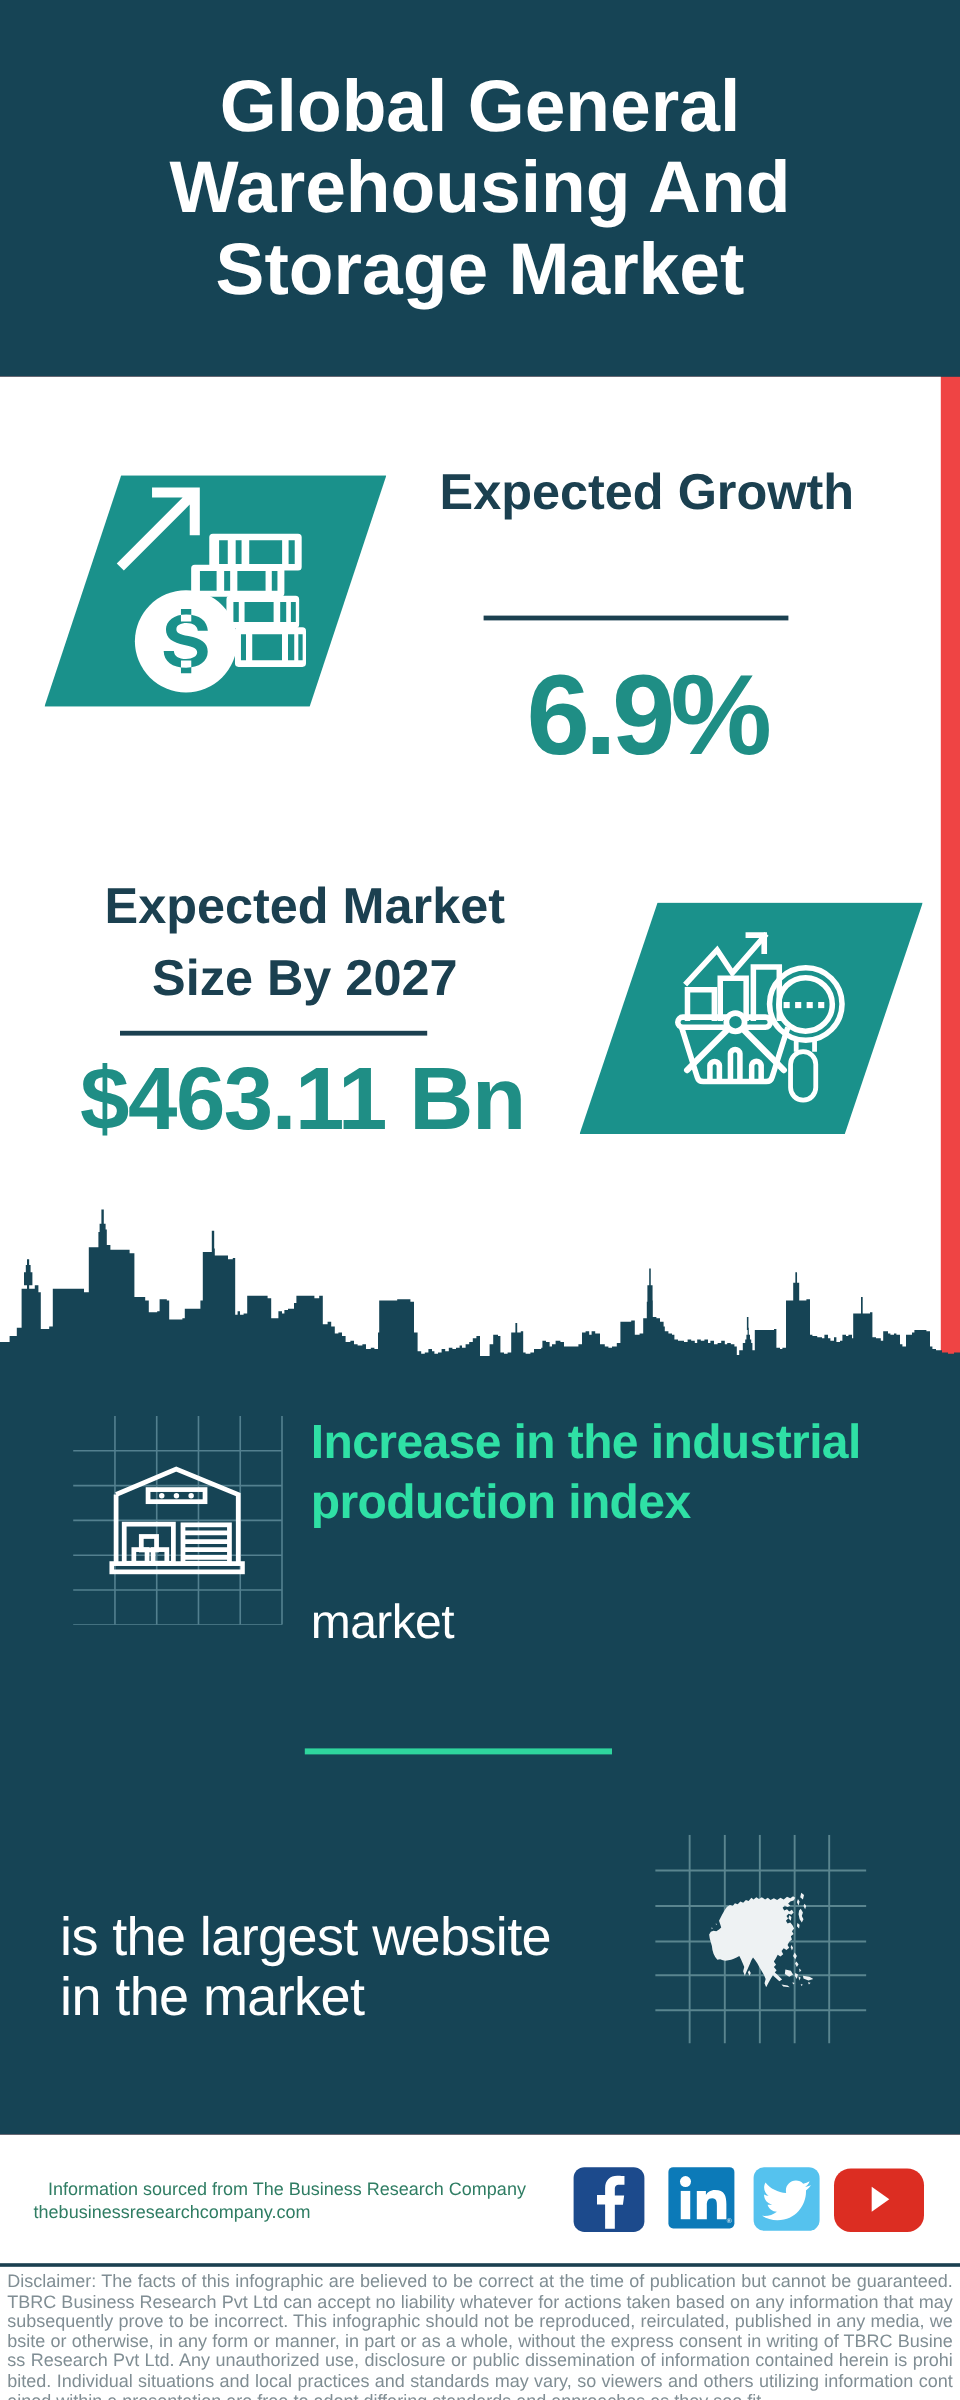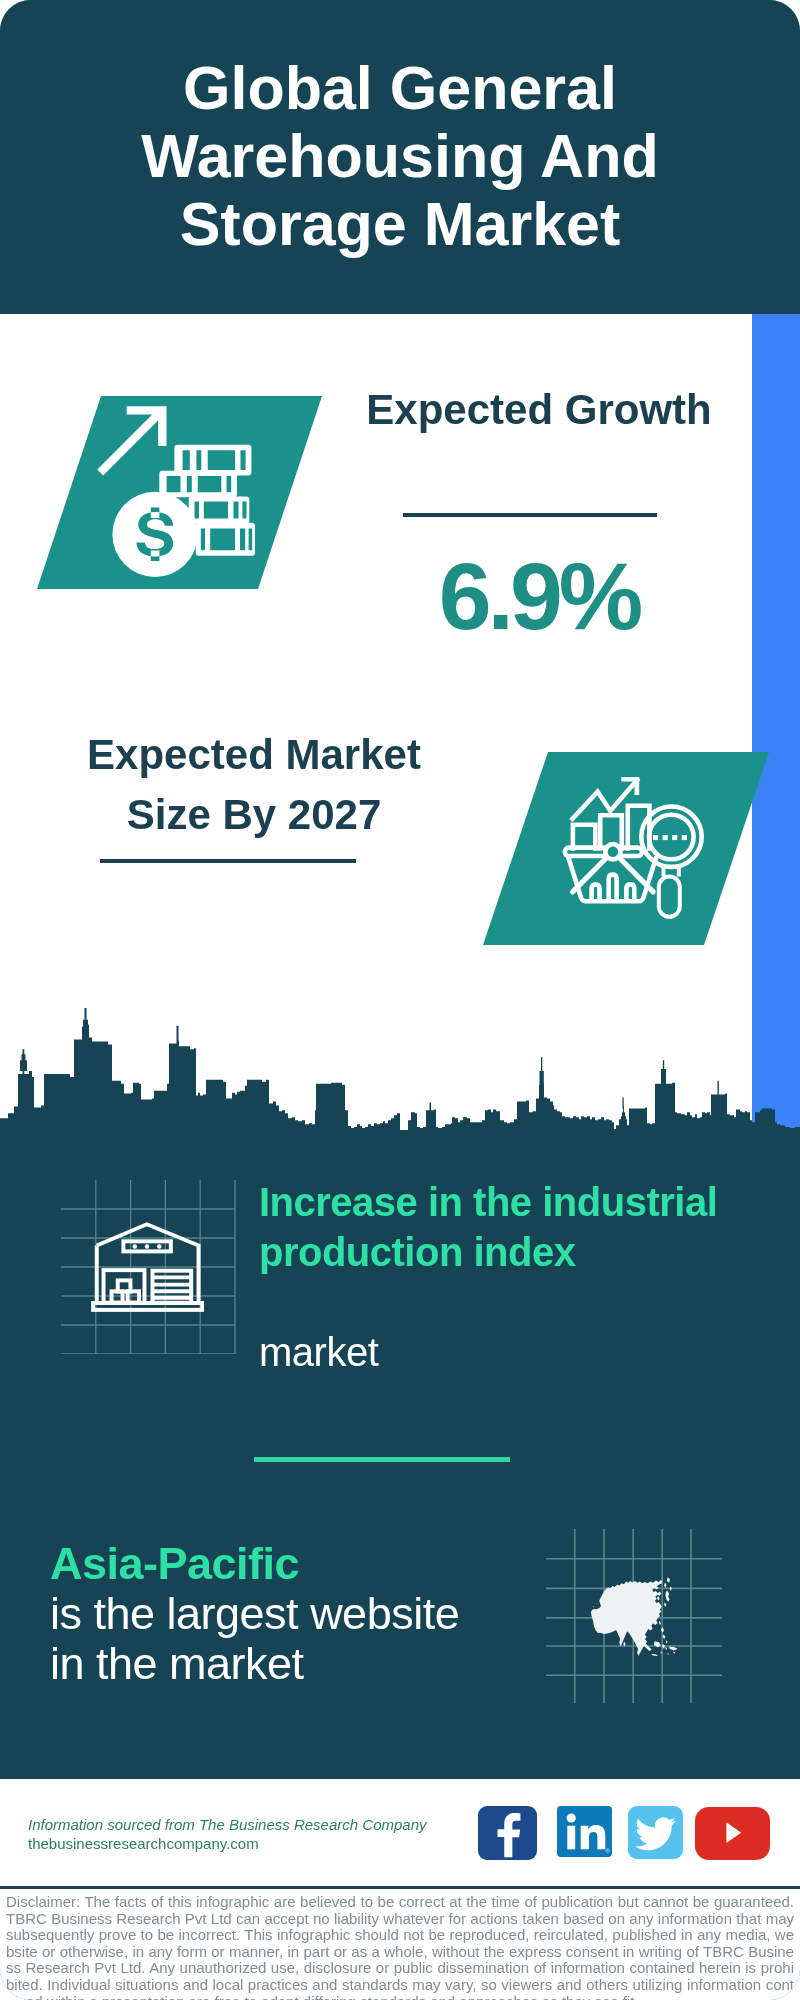--- a/index.html
+++ b/index.html
@@ -1,27 +1,27 @@
 <!DOCTYPE html>
 <html><head>
 <meta charset="utf-8">
 <title>Infographic</title>
 <style>
   html,body{margin:0;padding:0;}
   body{width:800px;height:2000px;background:#ffffff;
        font-family:"Liberation Sans",sans-serif;overflow:hidden;}
-  .page{position:relative;width:800px;height:2000px;overflow:hidden;background:#3b82f6;border-radius:31px;}
+  .page{position:relative;width:800px;height:2000px;overflow:hidden;background:#ef4444;}
 
   
   .header{position:absolute;left:0;top:0;width:800px;height:314px;background:#164455;}
   .header-title{position:absolute;left:40px;top:54px;width:720px;text-align:center;
       color:#ffffff;font-size:61px;font-weight:bold;line-height:68px;}
 
   
-  .white-sec{position:absolute;left:0;top:314px;width:752px;height:816px;background:#fff;}
+  .white-sec{position:absolute;left:0;top:314px;width:752px;height:816px;background:#fff;padding-left:32px;}
 
   .plg{position:absolute;background:#1a918b;}
 
   .stat-head{position:absolute;color:#1b4050;font-size:42px;font-weight:bold;
       line-height:60px;text-align:center;}
   .stat-rule{position:absolute;height:4px;background:#1b4050;}
   .stat-val{position:absolute;color:#1f8e85;font-weight:bold;text-align:center;line-height:1;}
 
   
   .plg1{left:37px;top:82px;width:221px;height:193px;
@@ -57,21 +57,21 @@
   .dt2{left:50px;top:409px;width:492px;font-size:45px;line-height:50px;}
   .g2{left:546px;top:399px;width:176px;height:174px;}
   .map-svg{position:absolute;left:587px;top:446px;width:92px;height:85px;}
 
 
   
   .footer{position:absolute;left:0;top:1779px;width:800px;height:221px;background:#fff;}
   .src-text{position:absolute;color:#2f7d63;font-size:15px;line-height:25px;}
   .soc{position:absolute;top:27px;width:59px;height:54px;border-radius:9px;}
 
-  .st1{left:28px;top:33px;font-style:italic;}
+  .st1{left:40px;top:33px;}
   .st2{left:28px;top:52px;}
   .soc{position:absolute;display:block;}
   .soc svg{width:100%;height:100%;display:block;}
   .soc-fb{left:478px;width:59px;height:54px;background:#1c4a8c;}
   .soc-li{left:557px;width:55px;height:51px;background:#0c7ab8;border-radius:4px;}
   .soc-tw{left:628px;width:55px;height:53px;background:#55c2ee;border-radius:9px;}
   .soc-yt{left:695px;top:28px;width:75px;height:53px;background:#dc2d22;border-radius:14px;}
   .disc-rule{position:absolute;left:0;top:107px;width:800px;height:3px;background:#1b4050;}
   .disclaimer{position:absolute;left:6px;top:115px;width:788px;color:#808e94;
       font-size:15px;line-height:16.6px;text-align:justify;word-break:break-all;}
@@ -169,20 +169,21 @@
           <path d="M608.7 901.3 v-23.3 a4.0 4.0 0 0 1 7.9 0 v23.3"></path>
           <path d="M626.4 901.3 v-13.6 a4.0 4.0 0 0 1 7.9 0 v13.6"></path>
           <path d="M606.3 858.0 L572.6 891.8" stroke-width="5.2" stroke-linecap="round"></path>
           <path d="M619.5 858.0 L653.2 891.8" stroke-width="5.2" stroke-linecap="round"></path>
           <circle cx="612.9" cy="851.8" r="7.6" fill="#1a918b" stroke-width="4.8"></circle>
         </g>
       </svg>
     </div>
     <div class="stat-head sh2"><span>Expected Market</span><br><span>Size By 2027</span></div>
     <div class="stat-rule sr2"></div>
+    <div class="stat-val sv2">$463.11 Bn</div>
 
   </div>
 
   <svg class="skyline" viewBox="0 0 800 132" preserveAspectRatio="none">
     <path d="M0 116.0 H8.0 V111.0 H14.0 V104.0 H18.0 V71.0 H29.0 V68.0 H32.0 V74.0 H34.0 V105.0 H41.0 V103.0 H44.0 V71.0 H70.0 V74.0 H74.0 V36.0 H82.0 V23.0 H86.0 V21.0 H89.0 V34.0 H92.0 V38.0 H108.0 V41.0 H112.0 V78.0 H121.0 V81.0 H124.0 V91.0 H131.0 V90.0 H133.0 V80.0 H139.0 V81.0 H141.0 V97.0 H152.0 V96.0 H154.0 V88.0 H167.0 V81.0 H169.0 V40.0 H177.0 V37.0 H179.0 V43.0 H190.0 V46.0 H194.0 V45.0 H196.0 V93.0 H198.0 V90.0 H200.0 V93.0 H203.0 V92.0 H206.0 V77.0 H219.0 V77.0 H223.0 V79.0 H226.0 V96.0 H232.0 V90.0 H235.0 V92.0 H237.0 V89.0 H240.0 V88.0 H245.0 V83.0 H247.0 V77.0 H262.0 V79.0 H266.0 V77.0 H269.0 V101.0 H273.0 V99.0 H276.0 V103.0 H279.0 V109.0 H282.0 V108.0 H285.0 V111.0 H288.0 V116.0 H292.0 V115.0 H295.0 V118.0 H298.0 V119.0 H302.0 V118.0 H305.0 V122.0 H309.0 V121.0 H312.0 V122.0 H315.0 V108.0 H316.0 V81.0 H331.0 V80.0 H342.0 V82.0 H345.0 V108.0 H348.0 V124.0 H351.0 V126.0 H354.0 V125.0 H357.0 V122.0 H360.0 V124.0 H362.0 V126.0 H365.0 V125.0 H368.0 V122.0 H371.0 V124.0 H374.0 V121.0 H377.0 V122.0 H380.0 V121.0 H383.0 V119.0 H385.0 V121.0 H388.0 V118.0 H391.0 V116.0 H394.0 V113.0 H397.0 V111.0 H400.0 V129.0 H402.0 V129.0 H405.0 V128.0 H408.0 V118.0 H411.0 V110.0 H415.0 V111.0 H417.0 V125.0 H420.0 V126.0 H423.0 V125.0 H426.0 V108.0 H434.0 V107.0 H436.0 V125.0 H438.0 V126.0 H442.0 V125.0 H445.0 V122.0 H451.0 V121.0 H452.0 V115.0 H455.0 V116.0 H458.0 V120.0 H460.0 V118.0 H463.0 V115.0 H467.0 V116.0 H470.0 V120.0 H474.0 V120.0 H477.0 V120.0 H482.0 V118.0 H485.0 V108.0 H488.0 V107.0 H491.0 V110.0 H493.0 V107.0 H496.0 V109.0 H500.0 V118.0 H504.0 V120.0 H507.0 V121.0 H510.0 V120.0 H514.0 V117.0 H517.0 V99.0 H526.0 V98.0 H529.0 V110.0 H533.0 V109.0 H536.0 V96.0 H539.0 V82.0 H541.0 V76.0 H542.0 V76.0 H543.0 V81.0 H544.0 V95.0 H547.0 V96.0 H550.0 V99.0 H553.0 V103.0 H554.0 V107.0 H557.0 V109.0 H560.0 V110.0 H562.0 V114.0 H565.0 V115.0 H568.0 V115.0 H570.0 V116.0 H573.0 V114.0 H576.0 V115.0 H579.0 V117.0 H581.0 V114.0 H584.0 V115.0 H587.0 V114.0 H590.0 V117.0 H592.0 V115.0 H595.0 V118.0 H598.0 V117.0 H601.0 V115.0 H604.0 V118.0 H606.0 V117.0 H609.0 V118.0 H612.0 V120.0 H614.0 V127.0 H616.0 V123.0 H619.0 V117.0 H621.0 V114.0 H622.0 V110.0 H623.0 V104.0 H624.0 V110.0 H625.0 V114.0 H626.0 V117.0 H627.0 V123.0 H629.0 V106.0 H645.0 V105.0 H647.0 V121.0 H650.0 V122.0 H652.0 V121.0 H655.0 V81.0 H672.0 V80.0 H675.0 V110.0 H677.0 V111.0 H681.0 V112.0 H685.0 V113.0 H687.0 V110.0 H690.0 V113.0 H692.0 V115.0 H695.0 V112.0 H697.0 V116.0 H700.0 V115.0 H702.0 V110.0 H705.0 V111.0 H707.0 V110.0 H710.0 V113.0 H711.0 V92.0 H725.0 V91.0 H727.0 V112.0 H730.0 V113.0 H734.0 V115.0 H736.0 V107.0 H740.0 V109.0 H742.0 V110.0 H745.0 V109.0 H747.0 V110.0 H750.0 V118.0 H752.0 V120.0 H755.0 V110.0 H760.0 V108.0 H762.0 V106.0 H772.0 V107.0 H775.0 V120.0 H777.0 V122.0 H780.0 V123.0 H785.0 V125.0 H790.0 V126.0 H795.0 V125.0 H800.0 V126.0 H800 V132.0 H0 Z M22.5 46.0 H24.3 V71.0 H22.5 Z M20.0 57.0 H27.0 V68.0 H20.0 Z M21.5 51.0 H25.5 V61.0 H21.5 Z M84.5 4.0 H86.5 V24.0 H84.5 Z M83.0 16.0 H88.0 V26.0 H83.0 Z M176.5 22.0 H178.5 V41.0 H176.5 Z M541.0 54.0 H542.3 V78.0 H541.0 Z M539.5 68.0 H543.8 V82.0 H539.5 Z M662.8 57.0 H664.2 V81.0 H662.8 Z M661.0 66.0 H666.0 V82.0 H661.0 Z M717.5 78.0 H718.9 V92.0 H717.5 Z M429.5 100.0 H431.0 V111.0 H429.5 Z M622.4 95.0 H623.7 V106.0 H622.4 Z" fill="#164455"></path>
   </svg>
   <div class="dark-sec">
 
     <svg class="grid-svg g1" viewBox="0 0 180 180">
       <g stroke="#53808f" stroke-width="1.4" fill="none">
@@ -206,21 +207,21 @@
       <g fill="#ffffff">
         <circle cx="46.5" cy="25.6" r="2.4"></circle>
         <circle cx="59.5" cy="25.6" r="2.4"></circle>
         <circle cx="72.5" cy="25.6" r="2.4"></circle>
       </g>
     </svg>
     <div class="dk-text dt1"><span class="dk-head">Increase in the industrial</span><br><span class="dk-head">production index</span><br><br><span class="dk-sub">market</span></div>
 
     <div class="green-rule"></div>
 
-    <div class="dk-text dt2"><span class="dk-head">Asia-Pacific</span><br><span class="dk-sub">is the largest website</span><br><span class="dk-sub">in the market</span></div>
+    <div class="dk-text dt2"><br><span class="dk-sub">is the largest website</span><br><span class="dk-sub">in the market</span></div>
 
     <svg class="grid-svg g2" viewBox="0 0 176 174">
       <g stroke="#5a858f" stroke-width="1.6" fill="none">
         <path d="M28.7 0 V174 M58 0 V174 M87.2 0 V174 M116.2 0 V174 M145 0 V174"></path>
         <path d="M0 29.7 H176 M0 59.4 H176 M0 88.9 H176 M0 117 H176 M0 146.2 H176"></path>
       </g>
     </svg>
     <svg class="map-svg" viewBox="0 0 100 93" preserveAspectRatio="xMidYMid meet">
       <path fill="#eef2f3" d="M20.0 14.5 L23.0 12.5 L25.5 13.5 L27.5 11.0 L30.0 12.0 L32.5 9.5 L35.0 10.5 L37.5 8.0 L40.0 9.0 L42.5 6.0 L44.5 7.5 L47.0 5.5 L49.5 7.0 L52.0 5.5 L55.0 7.5 L57.5 6.0 L60.0 8.0 L63.0 6.5 L66.0 8.0 L69.0 6.0 L72.0 7.5 L75.0 5.0 L78.0 6.5 L80.5 4.5 L82.5 6.0 L81.0 8.5 L78.0 9.5 L76.0 11.5 L78.0 13.0 L75.5 14.5 L73.0 13.0 L71.0 15.0 L72.5 17.5 L75.0 16.5 L77.0 18.5 L79.5 17.0 L81.0 19.5 L79.0 21.5 L76.5 20.5 L74.5 22.5 L76.0 25.0 L74.0 27.0 L75.5 29.5 L78.0 28.5 L80.0 31.0 L81.5 34.0 L79.5 36.5 L81.0 39.0 L78.5 41.0 L79.5 44.0 L77.0 46.0 L75.5 49.0 L77.0 51.5 L74.5 53.5 L72.0 52.0 L70.0 54.5 L71.5 57.5 L69.0 59.5 L66.5 58.0 L65.0 61.0 L63.0 64.0 L65.0 67.0 L63.0 69.0 L65.5 72.0 L63.5 74.5 L61.5 77.5 L59.5 81.0 L57.5 84.5 L56.0 87.5 L54.5 84.0 L55.5 80.0 L54.0 76.5 L52.0 73.0 L50.0 69.5 L48.0 66.0 L46.0 63.0 L44.0 60.5 L42.5 63.0 L41.0 66.5 L39.5 70.0 L38.0 73.5 L36.5 77.0 L35.0 73.0 L36.0 69.0 L34.5 65.5 L33.0 62.0 L31.5 59.0 L29.0 60.5 L26.5 61.5 L24.0 62.5 L21.5 63.0 L19.0 63.5 L16.5 63.0 L14.0 62.0 L11.5 62.5 L9.5 60.0 L8.0 57.0 L7.0 53.5 L6.5 50.0 L5.5 46.5 L4.5 43.0 L4.0 39.5 L5.5 37.0 L8.0 36.0 L10.5 36.5 L13.0 35.0 L15.0 33.0 L14.0 30.0 L13.0 27.0 L14.5 24.0 L16.0 21.0 L18.0 17.5 Z M87.5 16.0 L89.5 19.5 L88.5 22.5 L90.0 25.5 L88.5 28.5 L86.5 25.5 L85.5 21.0 L86.0 17.5 Z M91.0 11.5 L92.5 13.5 L91.5 16.5 L90.0 13.5 Z M84.5 29.0 L86.5 30.5 L86.0 34.0 L84.0 32.0 Z M85.0 7.0 L86.5 9.5 L85.5 13.0 L84.0 10.0 Z M88.0 1.5 L90.5 3.5 L89.5 7.5 L87.0 5.5 Z M79.0 49.0 L80.5 51.5 L79.5 54.0 L78.3 51.0 Z M82.0 56.0 L84.0 59.0 L82.5 62.0 L80.5 59.0 Z M83.5 64.0 L85.5 66.5 L84.0 69.0 L82.3 66.0 Z M86.0 70.5 L88.0 72.0 L86.5 74.0 Z M61.5 72.0 L66.5 76.5 L70.5 80.5 L68.0 82.0 L63.5 78.0 L59.5 73.5 Z M70.0 85.0 L75.5 86.0 L77.5 87.5 L71.5 87.0 Z M73.5 71.5 L78.5 72.5 L80.5 76.0 L77.0 78.0 L73.0 75.5 Z M82.5 74.5 L85.0 76.0 L84.0 80.0 L82.0 77.0 Z M85.5 77.5 L87.5 79.0 L86.0 81.5 Z M89.5 77.0 L95.5 78.0 L99.0 80.0 L94.5 81.5 L90.0 79.5 Z M40.5 72.0 L42.0 74.5 L40.7 77.0 L39.3 74.0 Z M77.0 22.0 L79.0 23.5 L78.5 27.0 L76.3 25.0 Z M94.0 83.0 L96.5 83.5 L95.0 85.0 Z M80.0 83.0 L82.0 83.8 L80.5 85.0 Z M87.5 84.5 L89.5 85.2 L88.0 86.5 Z M10.0 29.5 L11.0 30.0 L10.3 31.0 Z M6.0 33.0 L7.3 33.5 L6.5 34.6 Z M68.5 48.0 L70.0 49.5 L68.5 51.0 L67.2 49.2 Z"></path>
     </svg>

